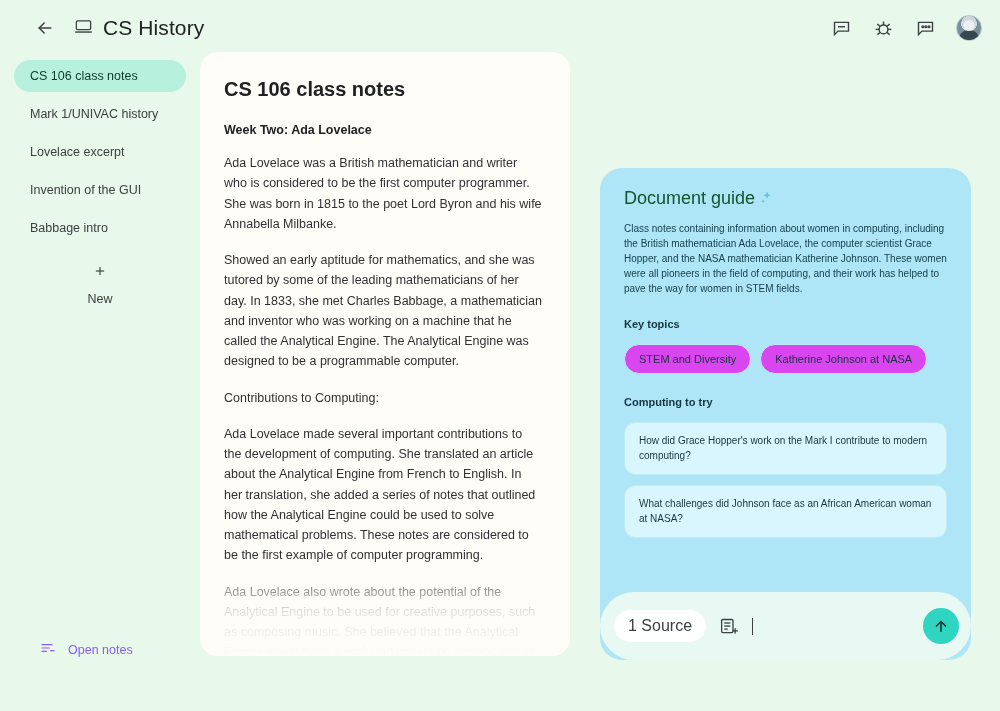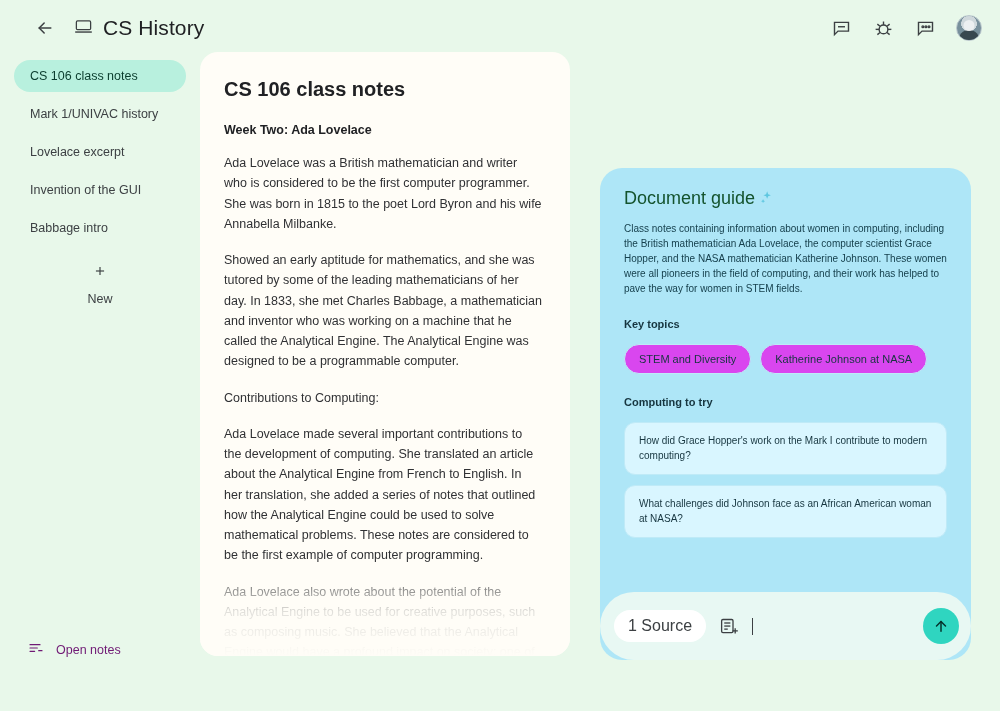--- a/index.html
+++ b/index.html
@@ -72,23 +72,23 @@
   .side-item.active {
     background: #b8f0de; color: #0b3d2e; font-weight: 500;
   }
   .side-new {
     display: flex; align-items: center; gap: 12px;
     margin: 14px 14px 0 14px; padding: 6px 16px;
     font-size: 12.5px; color: #3c4043; cursor: pointer; flex-direction: column;
   }
   .side-new .plus { font-size: 15px; line-height: 1; }
   .open-notes {
-    position: absolute; left: 28px; bottom: 52px;
+    position: absolute; left: 40px; bottom: 52px;
     display: flex; align-items: center; gap: 12px;
-    font-size: 12.5px; color: #701a75; cursor: pointer;
+    font-size: 12.5px; color: #8b5cf6; cursor: pointer;
   }
 
   
   .doc-card {
     position: absolute; left: 200px; top: 52px;
     width: 370px; height: 604px;
     background: #fffdf7; border-radius: 18px;
     padding: 26px 28px 0 24px;
     overflow: hidden;
   }

